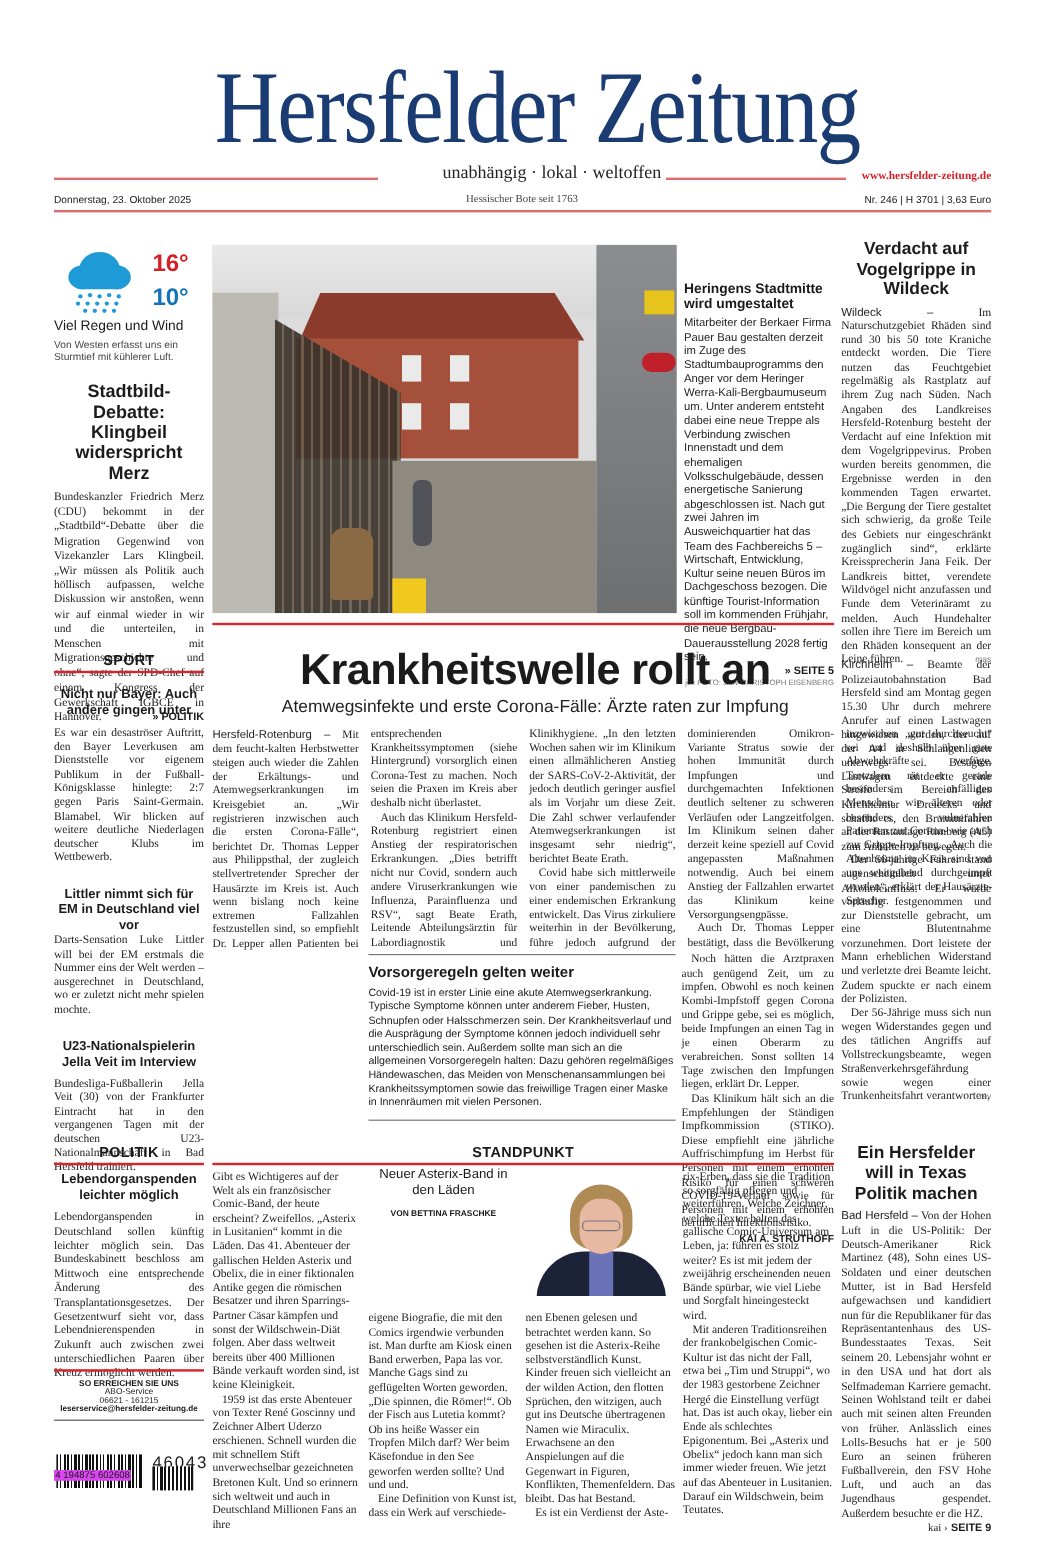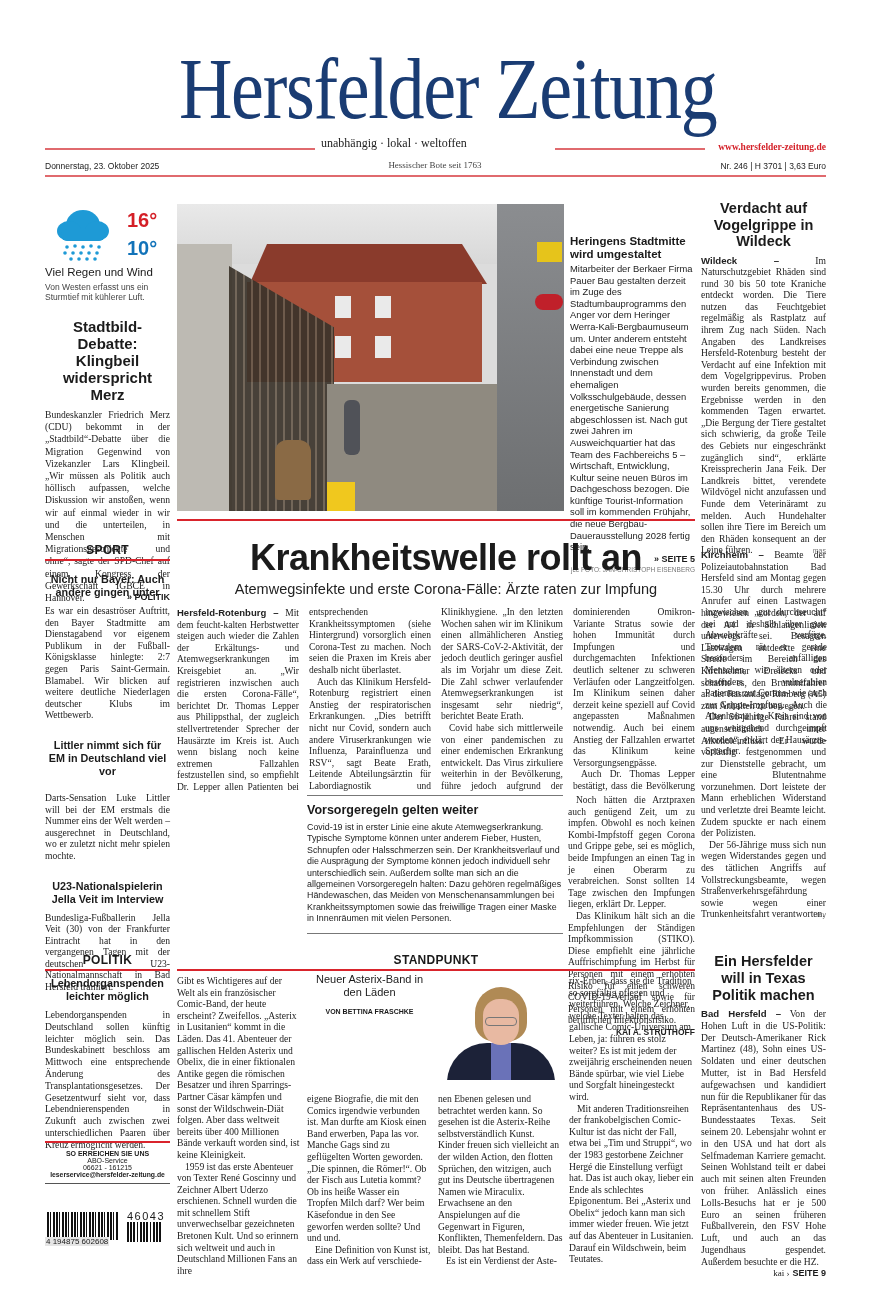--- a/index.html
+++ b/index.html
@@ -4,34 +4,34 @@
 <style>
 *{box-sizing:border-box;margin:0;padding:0}
 body{width:871px;height:1300px;background:#fff;position:relative;font-family:"DejaVu Serif",serif;color:#1a1a1a;overflow:hidden}
 .abs{position:absolute}
 .serif{font-family:"Liberation Serif","DejaVu Serif",serif}
 .sans{font-family:"Liberation Sans","DejaVu Sans",sans-serif}
 .body{font-family:"Liberation Serif",serif;font-size:10.2px;line-height:12.7px;text-align:justify;hyphens:auto;color:#222}
 .body p{text-indent:0}
 .body p+p{text-indent:8px}
 .sbody{font-family:"Liberation Sans",sans-serif;font-size:10.2px;line-height:12.7px;color:#222}
-.kicker{font-weight:bold;font-family:"Liberation Sans",sans-serif}
+.kicker{font-weight:normal;font-family:"Liberation Sans",sans-serif}
 .redline{background:#d9242c;height:2px}
 .hl{font-family:"Liberation Sans",sans-serif;font-weight:bold;text-align:center;color:#1b1b1b}
 .sec{font-family:"Liberation Sans",sans-serif;font-weight:bold;text-align:center;font-size:12px;letter-spacing:.3px}
 .ref{font-family:"Liberation Sans",sans-serif;font-weight:bold;font-size:9px;text-align:right}
 .tag{font-family:"Liberation Sans",sans-serif;font-size:7px;color:#777;text-align:right}
 </style>
 </head>
 <body>
 
 <div class="abs" style="left:45px;top:53px;width:781px;height:125px">
   <div class="abs serif" style="left:134px;top:-14px;font-size:86px;line-height:100px;color:#1a3c73;letter-spacing:-1.5px;white-space:nowrap;transform:scaleX(.86);transform-origin:left top">Hersfelder Zeitung</div>
   <div class="abs redline" style="left:0;top:95px;width:270px;height:2px;background:#e06a6e"></div>
-  <div class="abs serif" style="left:276px;top:83px;width:230px;text-align:left;font-size:12px;color:#222">unabhängig · lokal · weltoffen</div>
+  <div class="abs serif" style="left:276px;top:83px;width:230px;text-align:right;font-size:15px;color:#222">unabhängig · lokal · weltoffen</div>
   <div class="abs" style="left:510px;top:95px;width:150px;height:2px;background:#e06a6e"></div>
   <div class="abs serif" style="right:0;top:89px;font-size:9.5px;font-weight:bold;color:#d41f27">www.hersfelder-zeitung.de</div>
   <div class="abs sans" style="left:0;top:108px;font-size:8.5px;color:#222">Donnerstag, 23. Oktober 2025</div>
   <div class="abs serif" style="left:290px;top:107px;width:200px;text-align:center;font-size:9px;color:#444">Hessischer Bote seit 1763</div>
   <div class="abs sans" style="right:0;top:108px;font-size:8.5px;color:#222">
     <span>Nr. 246</span> | <span>H 3701</span> | <span>3,63 Euro</span>
   </div>
   <div class="abs" style="left:0;top:122px;width:781px;height:2px;background:#e06a6e"></div>
 </div>
 
@@ -102,25 +102,25 @@
   <div class="hl" style="font-size:14.5px;line-height:16.5px">Verdacht auf Vogelgrippe in Wildeck</div>
   <div class="body" style="margin-top:5px;font-size:9.6px;line-height:11.6px"><span class="kicker">Wildeck –</span> <span>Im Naturschutzgebiet Rhäden sind rund 30 bis 50 tote Kraniche entdeckt worden. Die Tiere nutzen das Feuchtgebiet regelmäßig als Rastplatz auf ihrem Zug nach Süden. Nach Angaben des Landkreises Hersfeld-Rotenburg besteht der Verdacht auf eine Infektion mit dem Vogelgrippevirus. Proben wurden bereits genommen, die Ergebnisse werden in den kommenden Tagen erwartet. „Die Bergung der Tiere gestaltet sich schwierig, da große Teile des Gebiets nur eingeschränkt zugänglich sind“, erklärte Kreissprecherin Jana Feik. Der Landkreis bittet, verendete Wildvögel nicht anzufassen und Funde dem Veterinäramt zu melden. Auch Hundehalter sollen ihre Tiere im Bereich um den Rhäden konsequent an der Leine führen.</span></div>
   <div class="tag" style="margin-top:-9px">mas</div>
 </div>
 
 <div class="abs" style="left:45px;top:543px;width:125px">
   <div class="sec">SPORT</div>
   <div class="redline" style="margin-top:2px"></div>
   <div style="margin-top:12px">
     <div class="hl" style="font-size:10.8px;line-height:13px">Nicht nur Bayer: Auch andere gingen unter</div>
-    <div class="body" style="margin-top:6px;font-size:9.6px;line-height:11.6px">Es war ein desaströser Auftritt, den Bayer Stadtmitte am Dienstagabend vor eigenem Publikum in der Fußball-Königsklasse hinlegte: 2:7 gegen Paris Saint-Germain. Blamabel. Wir blicken auf weitere deutliche Niederlagen deutscher Klubs im Wettbewerb.</div>
+    <div class="body" style="margin-top:6px;font-size:9.6px;line-height:11.6px">Es war ein desaströser Auftritt, den Bayer Leverkusen am Dienststelle vor eigenem Publikum in der Fußball-Königsklasse hinlegte: 2:7 gegen Paris Saint-Germain. Blamabel. Wir blicken auf weitere deutliche Niederlagen deutscher Klubs im Wettbewerb.</div>
   </div>
   <div style="margin-top:18px">
     <div class="hl" style="font-size:10.8px;line-height:13px">Littler nimmt sich für EM in Deutschland viel vor</div>
-    <div class="body" style="margin-top:14px;font-size:9.6px;line-height:11.6px">Darts-Sensation Luke Littler will bei der EM erstmals die Nummer eins der Welt werden – ausgerechnet in Deutschland, wo er zuletzt nicht mehr spielen mochte.</div>
+    <div class="body" style="margin-top:0;font-size:9.6px;line-height:11.6px">Darts-Sensation Luke Littler will bei der EM erstmals die Nummer eins der Welt werden – ausgerechnet in Deutschland, wo er zuletzt nicht mehr spielen mochte.</div>
   </div>
   <div style="margin-top:18px">
     <div class="hl" style="font-size:10.8px;line-height:13px">U23-Nationalspielerin Jella Veit im Interview</div>
     <div class="body" style="margin-top:6px;font-size:9.6px;line-height:11.6px">Bundesliga-Fußballerin Jella Veit (30) von der Frankfurter Eintracht hat in den vergangenen Tagen mit der deutschen U23-Nationalmannschaft in Bad Hersfeld trainiert.</div>
   </div>
 </div>
 
 <div class="abs" style="left:187px;top:537px;width:518px">
   <div class="hl" style="font-size:36px;line-height:42px;letter-spacing:-.5px">Krankheitswelle rollt an</div>
   <div class="sans" style="text-align:center;font-size:14.5px;line-height:18px;margin-top:1px;color:#222">Atemwegsinfekte und erste Corona-Fälle: Ärzte raten zur Impfung</div>
@@ -163,22 +163,22 @@
 
 <div class="abs" style="left:45px;top:1141px;width:125px;border-top:2px solid #d9242c;border-bottom:1.5px solid #555;padding:7px 0 5px;text-align:center">
   <div class="sans" style="font-size:7px;font-weight:bold">SO ERREICHEN SIE UNS</div>
   <div class="sans" style="font-size:7px">ABO-Service</div>
   <div class="sans" style="font-size:7px">06621 - 161215</div>
   <div class="sans" style="font-size:6.8px;font-weight:bold">leserservice@hersfelder-zeitung.de</div>
 </div>
 
 <div class="abs" style="left:45px;top:1212px;width:125px;height:36px">
   <div class="abs" style="left:2px;top:0;width:72px;height:28px;background:repeating-linear-gradient(90deg,#111 0 1.5px,#fff 1.5px 3px,#111 3px 4px,#fff 4px 6px,#111 6px 8px,#fff 8px 9px)"></div>
-  <div class="abs sans" style="left:0;top:25px;font-size:8px;background:#e5e5e5;padding:0 1px">4 194875 602608</div>
-  <div class="abs sans" style="left:82px;top:-2px;font-size:11px;letter-spacing:1.5px">46043</div>
+  <div class="abs sans" style="left:0;top:13px;font-size:8px;background:#d946ef;padding:0 1px">4 194875 602608</div>
+  <div class="abs sans" style="left:82px;top:-2px;font-size:14px;letter-spacing:1.5px">46043</div>
   <div class="abs" style="left:82px;top:10px;width:34px;height:20px;background:repeating-linear-gradient(90deg,#111 0 2px,#fff 2px 3.5px,#111 3.5px 5px,#fff 5px 6.5px)"></div>
 </div>
 
 <div class="abs" style="left:177px;top:953px;width:518px">
   <div class="sec">STANDPUNKT</div>
   <div class="redline" style="margin-top:2px"></div>
 </div>
 <div class="abs body" style="left:177px;top:975px;width:125px;text-align:left;font-size:9.6px;line-height:11.6px">
   <p>Gibt es Wichtigeres auf der Welt als ein französischer Comic-Band, der heute erscheint? Zweifellos. „Asterix in Lusitanien“ kommt in die Läden. Das 41. Abenteuer der gallischen Helden Asterix und Obelix, die in einer fiktionalen Antike gegen die römischen Besatzer und ihren Sparrings-Partner Cäsar kämpfen und sonst der Wildschwein-Diät folgen. Aber dass weltweit bereits über 400 Millionen Bände verkauft worden sind, ist keine Kleinigkeit.</p>
   <p>1959 ist das erste Abenteuer von Texter René Goscinny und Zeichner Albert Uderzo erschienen. Schnell wurden die mit schnellem Stift unverwechselbar gezeichneten Bretonen Kult. Und so erinnern sich weltweit und auch in Deutschland Millionen Fans an ihre</p>

